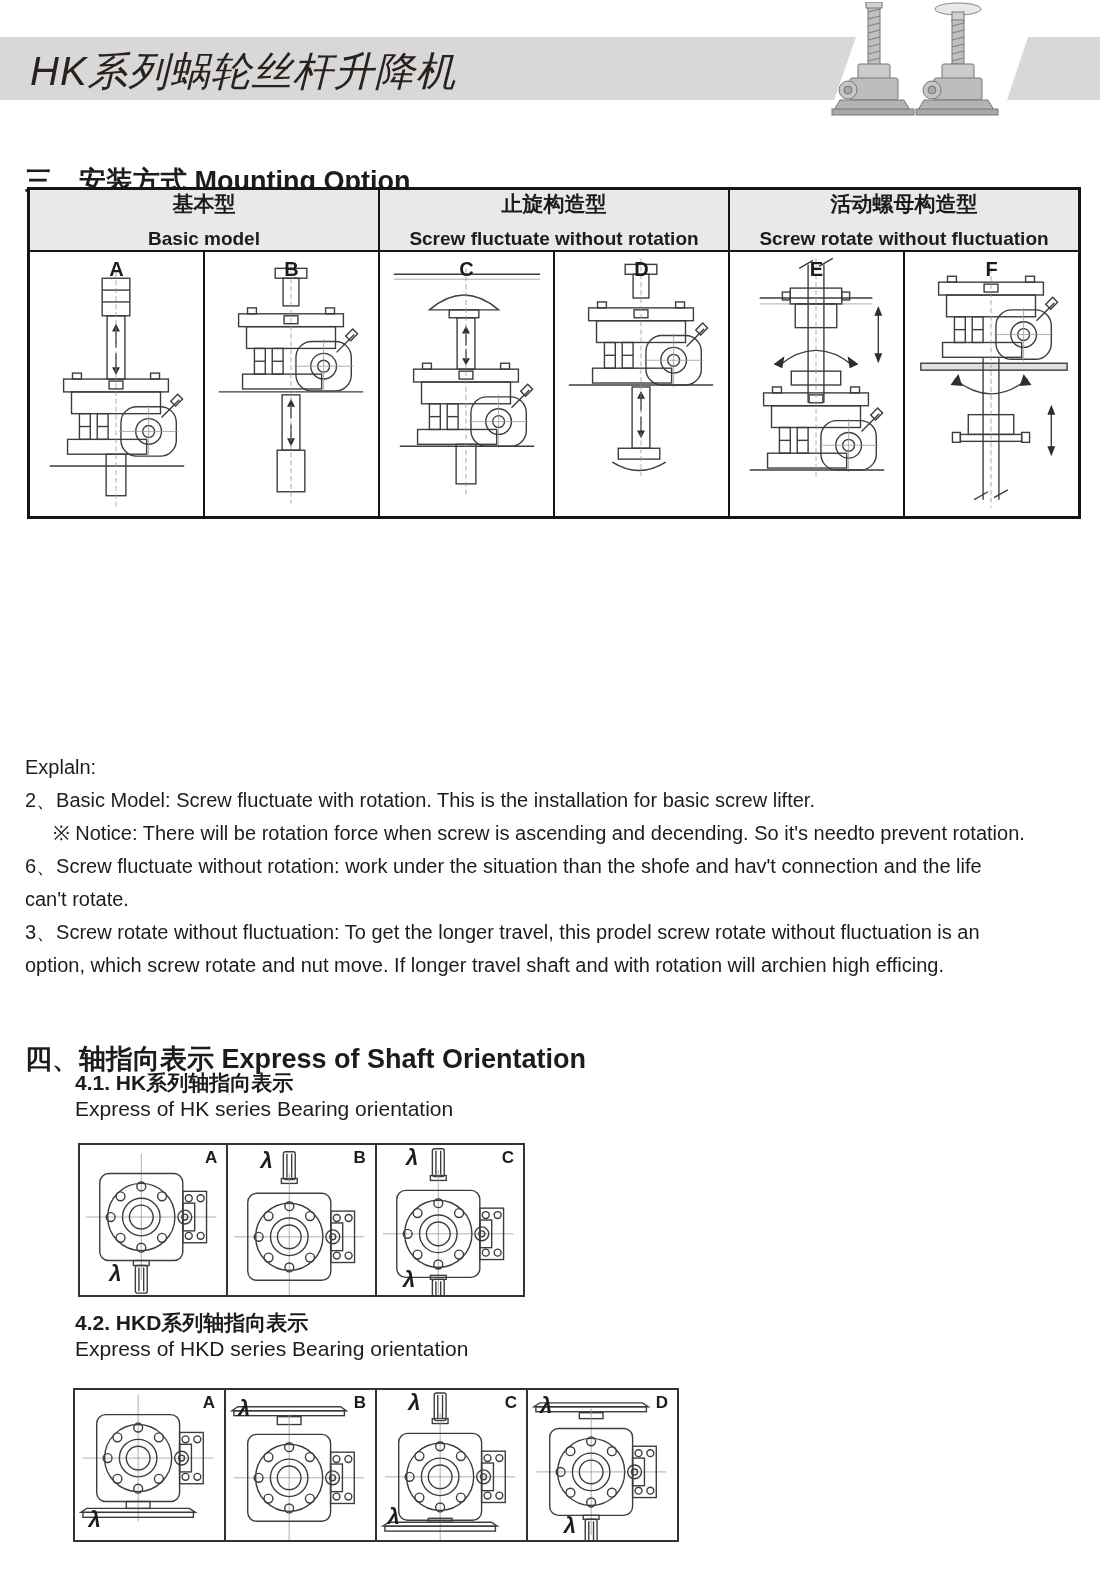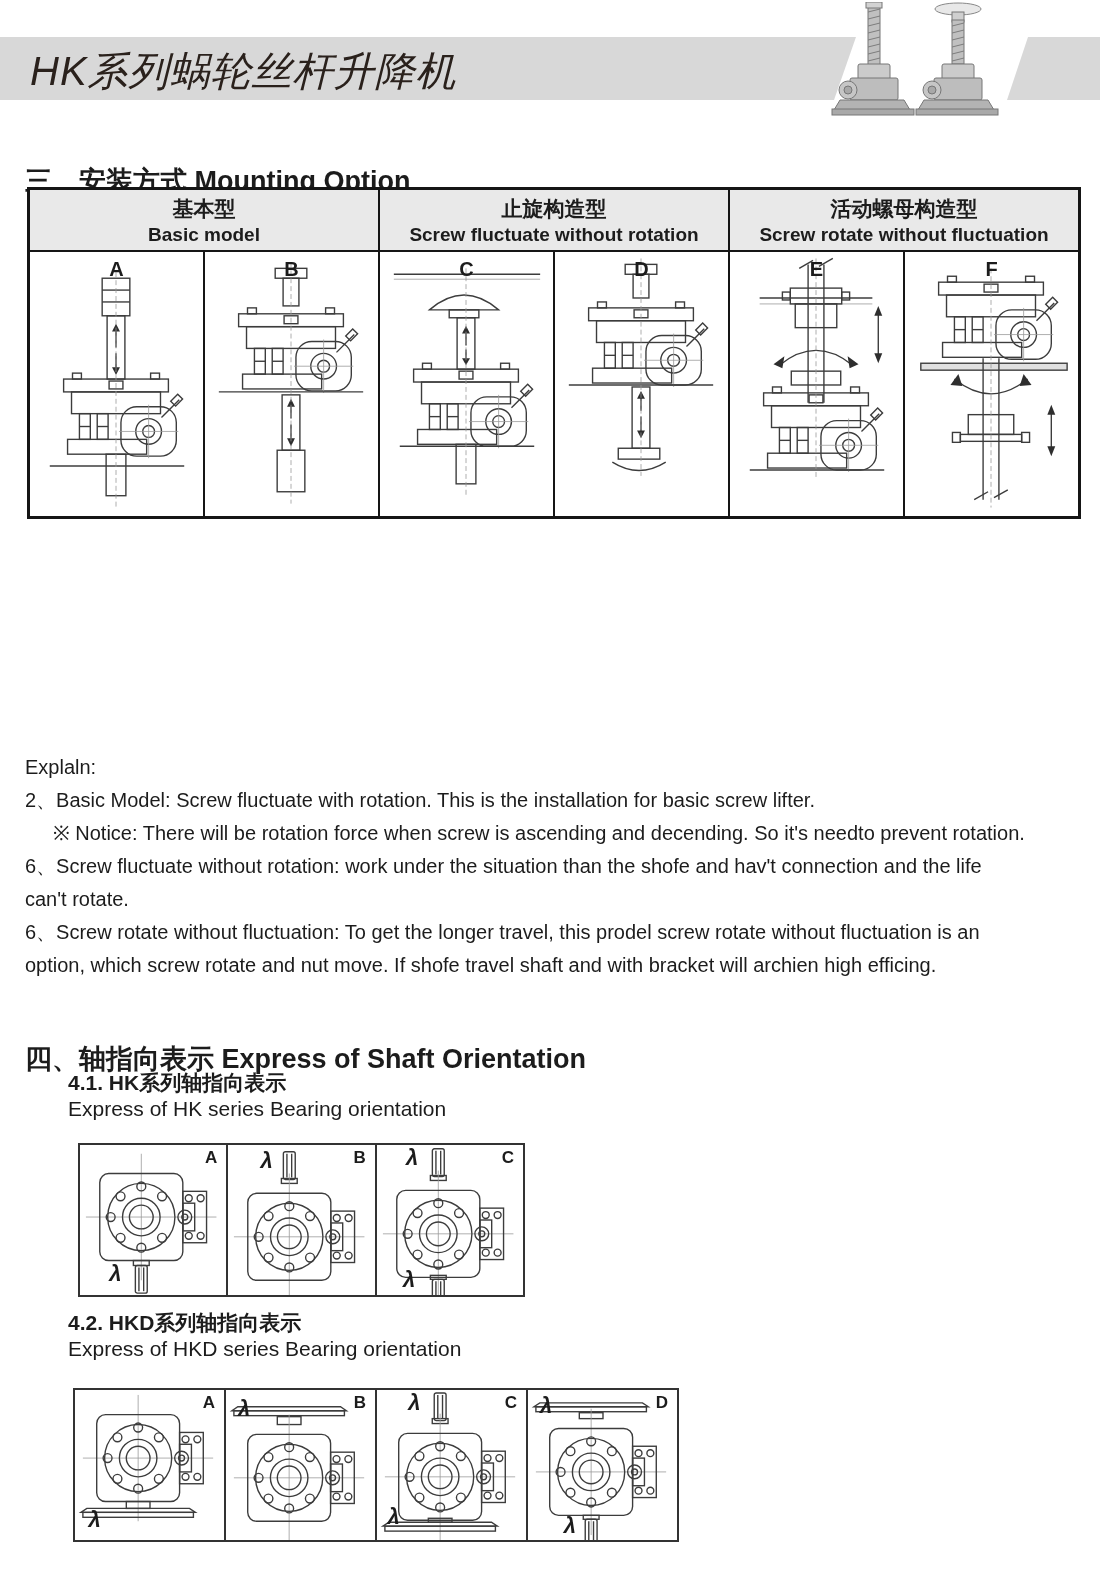--- a/index.html
+++ b/index.html
@@ -17,36 +17,36 @@
   .jacks{position:absolute;left:830px;top:2px;width:175px;height:120px;}
 
   
   .sec{position:absolute;left:25px;font-size:27px;font-weight:800;white-space:nowrap;}
   #s3t{top:141px;} #s4t{top:1019px;}
 
   
   .mtable{position:absolute;left:27px;top:187px;width:1050px;border:2.5px solid #151515;
           display:grid;grid-template-columns:repeat(6,1fr);grid-template-rows:62px 266px;background:#fff;}
   .mhead{grid-column:span 2;background:var(--thbg);border:1.2px solid #151515;
-         display:flex;flex-direction:column;align-items:center;justify-content:center;gap:1px;text-align:center;}
+         display:flex;flex-direction:column;align-items:center;justify-content:space-between;gap:1px;text-align:center;}
   .mhead .cn{font-size:21px;font-weight:700;}
   .mhead .en{font-size:19px;font-weight:600;}
   .mcell{border:1.2px solid #151515;position:relative;overflow:hidden;background:#fff;}
   .mletter{position:absolute;top:6px;left:0;right:0;text-align:center;font-size:20px;font-weight:700;}
   .mcell svg{position:absolute;left:0;top:0;width:100%;height:100%;}
 
   
   .notes{position:absolute;left:25px;width:1058px;}
   #ncn{top:538px;font-size:20.5px;font-weight:600;line-height:34.5px;}
   #nen{top:751px;font-size:20px;font-weight:500;line-height:33px;}
   .nline{white-space:nowrap;}
   .ind1{padding-left:28px;} .ind2{padding-left:34px;}
 
   
-  .sublabel{position:absolute;left:68px;line-height:26px;}
+  .sublabel{position:absolute;left:75px;line-height:26px;}
   .sublabel .cn{font-size:21px;font-weight:700;}
   .sublabel .en{font-size:21px;font-weight:500;}
   #l41{top:1070px;} #l42{top:1310px;}
   .otable{position:absolute;border:1.5px solid #333;display:grid;background:#fff;}
   #t41{left:78px;top:1143px;width:445px;height:152px;grid-template-columns:repeat(3,1fr);}
   #t42{left:73px;top:1388px;width:604px;height:152px;grid-template-columns:repeat(4,1fr);}
   .ocell{border:0.8px solid #333;position:relative;overflow:hidden;}
   .ocell svg{position:absolute;left:0;top:0;width:100%;height:100%;}
   .oletter{position:absolute;top:3px;right:9px;font-size:17px;font-weight:700;}
   .lam{position:absolute;font-size:22px;font-weight:600;font-style:italic;line-height:1;}
@@ -309,22 +309,22 @@
     </div>
   </div>
 
 
   <div class="notes" id="nen">
     <div class="nline">Explaln:</div>
     <div class="nline">2、Basic Model: Screw fluctuate with rotation. This is the installation for basic screw lifter.</div>
     <div class="nline ind1">※ Notice: There will be rotation force when screw is ascending and decending. So it's needto prevent rotation.</div>
     <div class="nline">6、Screw fluctuate without rotation: work under the situation than the shofe and hav't connection and the life</div>
     <div class="nline">can't rotate.</div>
-    <div class="nline">6、Screw rotate without fluctuation: To get the longer travel, this prodel screw rotate without fluctuation is an</div>
-    <div class="nline">option, which screw rotate and nut move. If shofe travel shaft and with bracket will archien high efficing.</div>
+    <div class="nline">3、Screw rotate without fluctuation: To get the longer travel, this prodel screw rotate without fluctuation is an</div>
+    <div class="nline">option, which screw rotate and nut move. If longer travel shaft and with rotation will archien high efficing.</div>
   </div>
 
   <h2 class="sec" id="s4t">四、轴指向表示 Express of Shaft Orientation</h2>
 
   <div class="sublabel" id="l41">
     <div class="cn">4.1. HK系列轴指向表示</div>
     <div class="en">Express of HK series Bearing orientation</div>
   </div>
 
   <div class="otable" id="t41">

